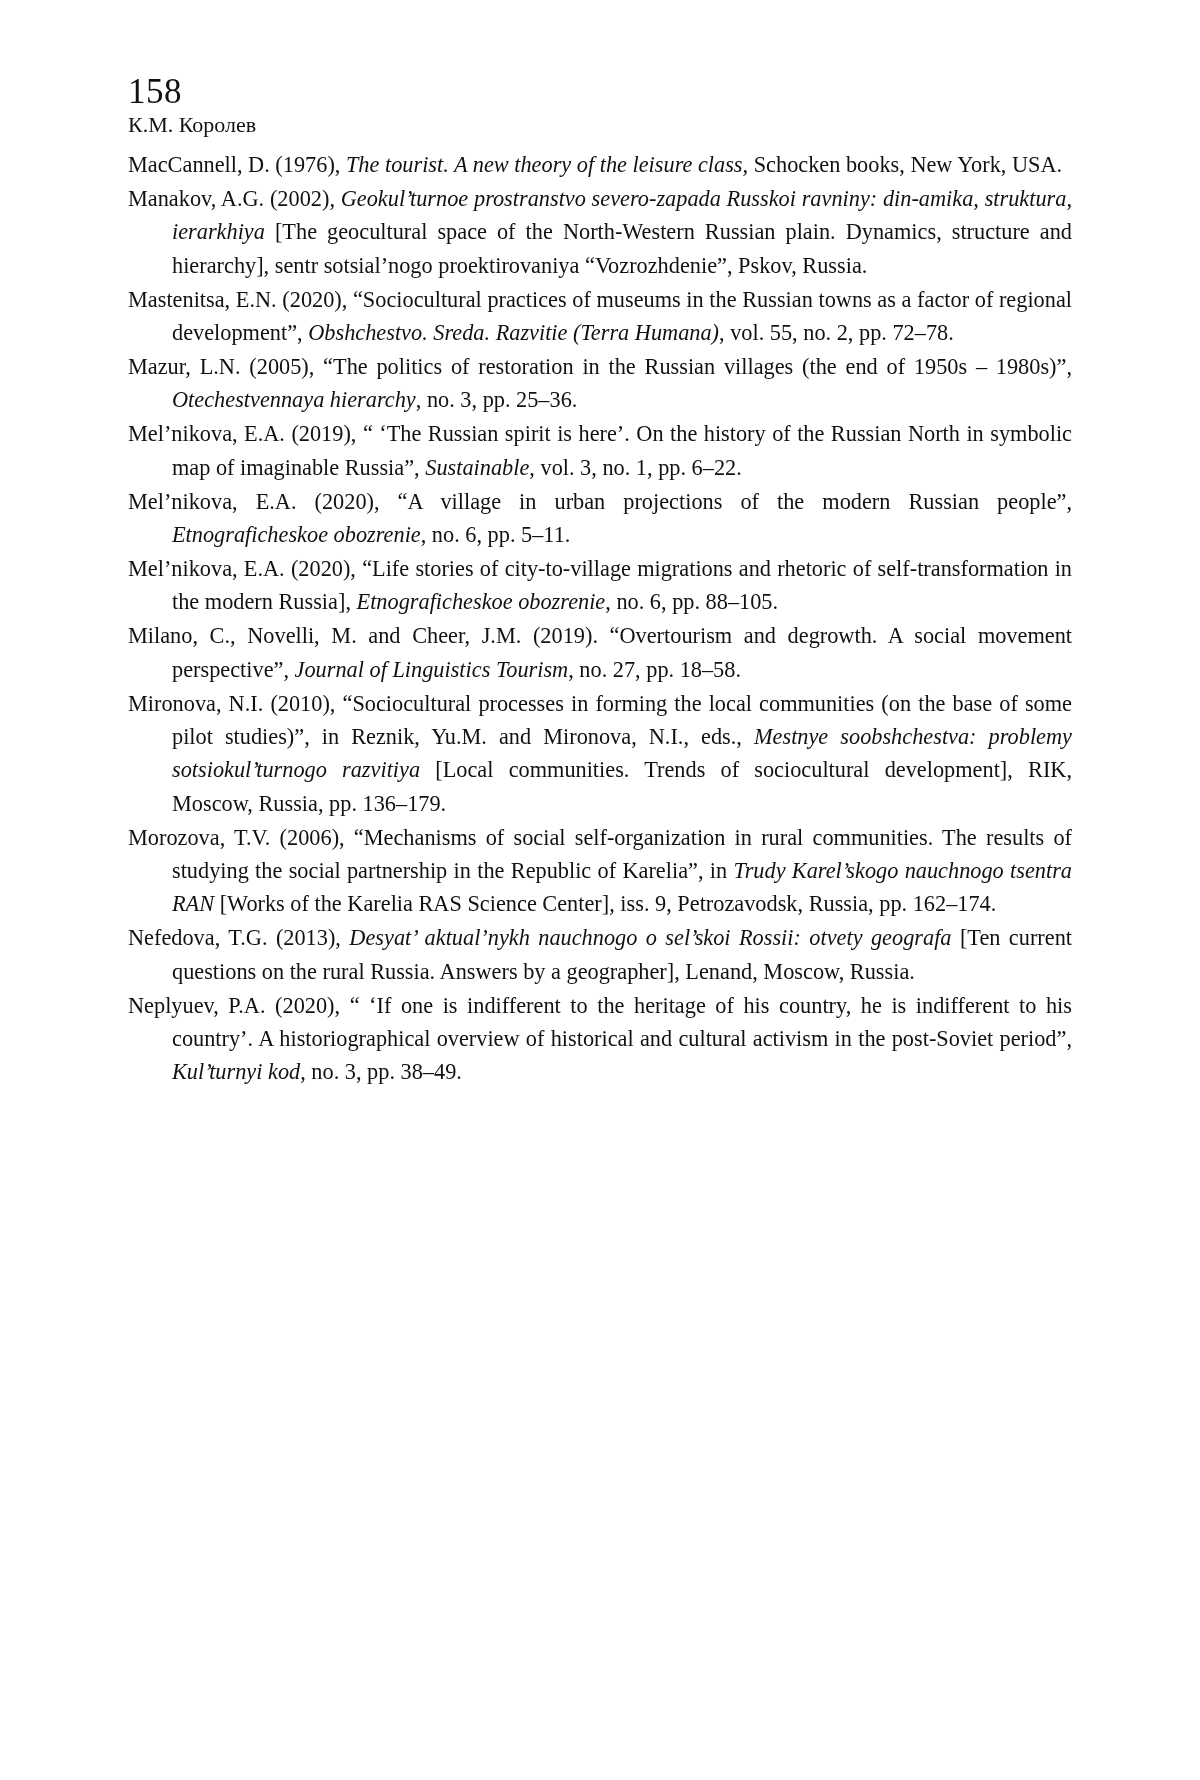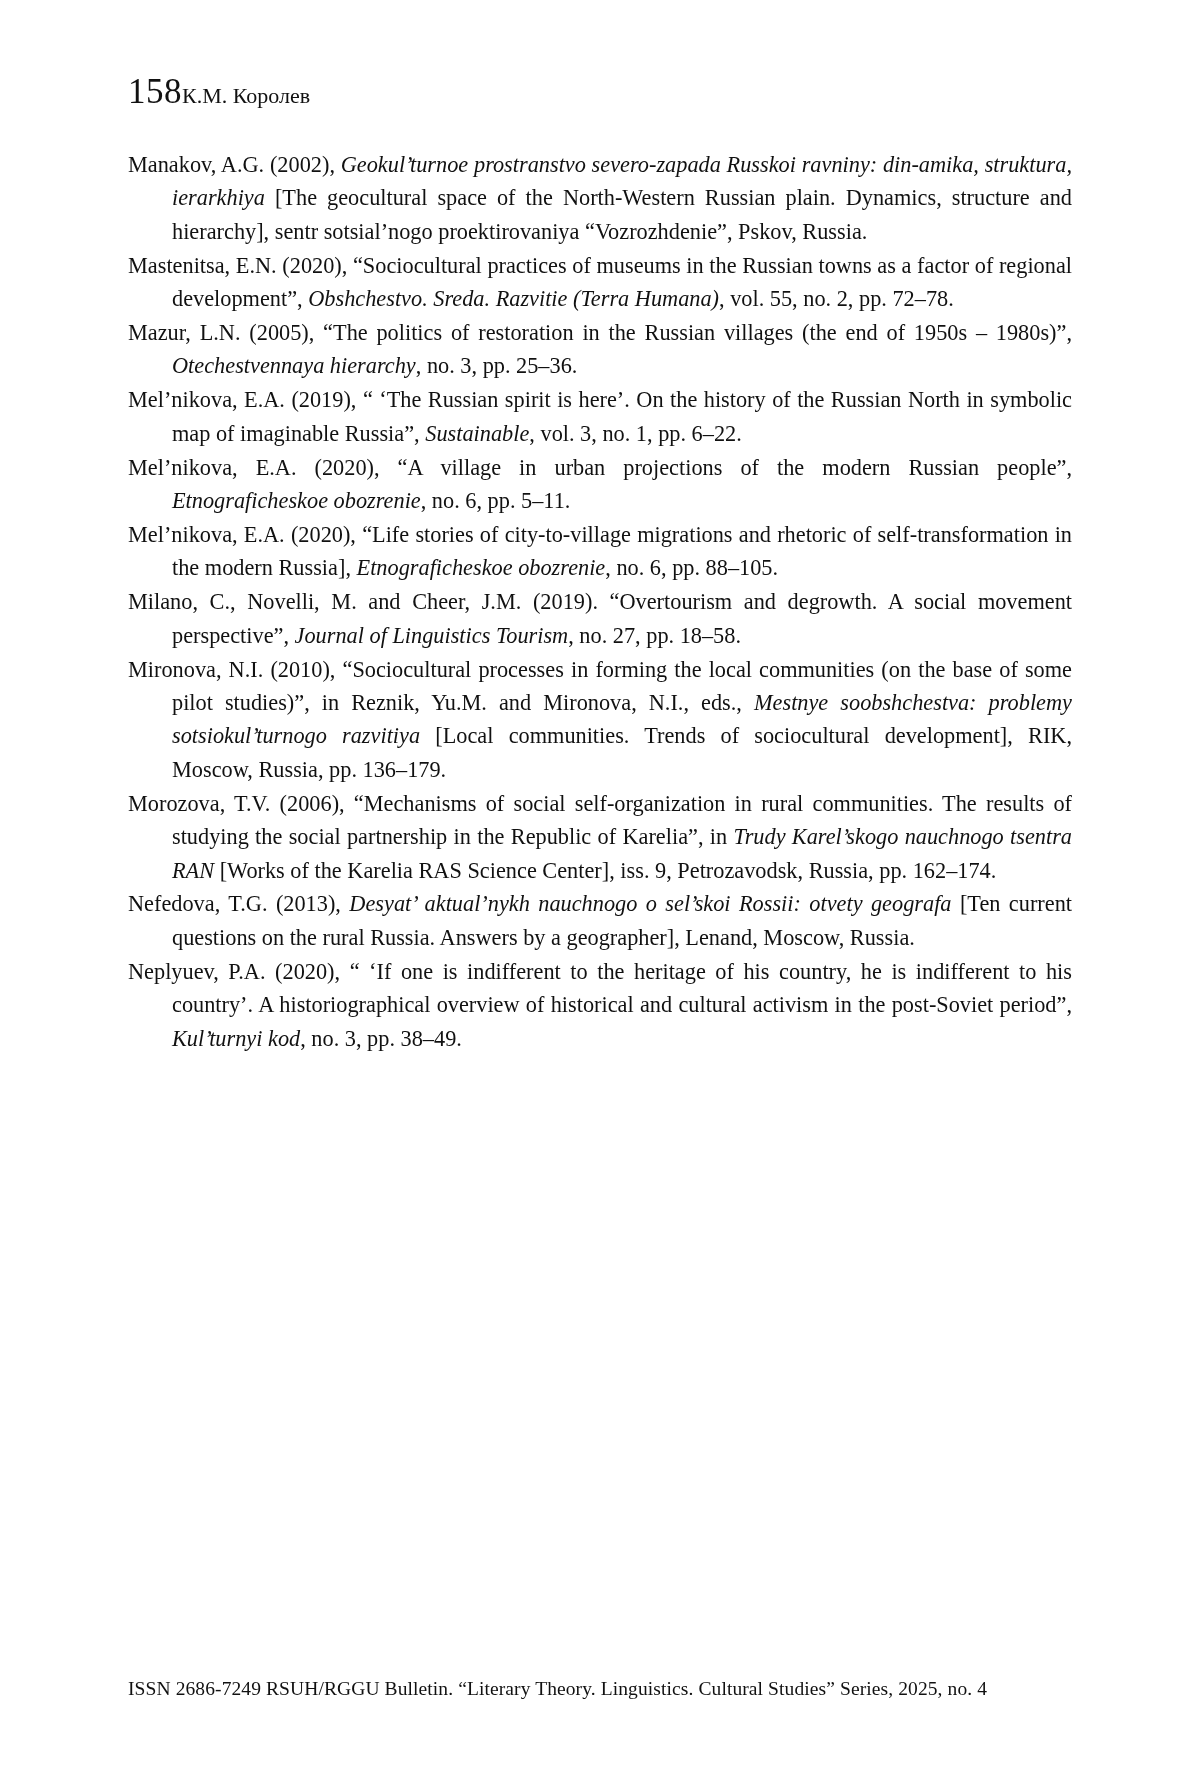--- a/index.html
+++ b/index.html
@@ -23,21 +23,22 @@
     box-sizing: border-box;
     padding: 0;
   }
   .header {
     position: absolute;
     left: 128px;
     top: 72px;
     width: 944px;
     display: flex;
     align-items: baseline;
-    justify-content: flex-start;
+    justify-content: center;
+    flex-direction: column;
   }
   .folio {
     font-size: 35px;
     letter-spacing: 0.5px;
   }
   .running-head {
     font-size: 22px;
   }
   .refs {
     position: absolute;
@@ -72,28 +73,28 @@
 <body>
 
 <div class="page">
 
   <div class="header">
     <div class="folio">158</div>
     <div class="running-head">К.М. Королев</div>
   </div>
 
   <div class="refs">
+      <p class="ref">MacCannell, D. (1976), <i>The tourist. A new theory of the leisure class,</i> Schocken books, New York, USA.</p>
       <p class="ref">Manakov, A.G. (2002), <i>Geokul’turnoe prostranstvo severo-zapada Russkoi ravniny: din-amika, struktura, ierarkhiya</i> [The geocultural space of the North-Western Russian plain. Dynamics, structure and hierarchy], sentr sotsial’nogo proektirovaniya “Vozrozhdenie”, Pskov, Russia.</p>
       <p class="ref">Mastenitsa, E.N. (2020), “Sociocultural practices of museums in the Russian towns as a factor of regional development”, <i>Obshchestvo. Sreda. Razvitie (Terra Humana)</i>, vol. 55, no. 2, pp. 72–78.</p>
       <p class="ref">Mazur, L.N. (2005), “The politics of restoration in the Russian villages (the end of 1950s – 1980s)”, <i>Otechestvennaya hierarchy</i>, no. 3, pp. 25–36.</p>
       <p class="ref">Mel’nikova, E.A. (2019), “ ‘The Russian spirit is here’. On the history of the Russian North in symbolic map of imaginable Russia”, <i>Sustainable</i>, vol. 3, no. 1, pp. 6–22.</p>
       <p class="ref">Mel’nikova, E.A. (2020), “A village in urban projections of the modern Russian people”, <i>Etnograficheskoe obozrenie</i>, no. 6, pp. 5–11.</p>
       <p class="ref">Mel’nikova, E.A. (2020), “Life stories of city-to-village migrations and rhetoric of self-transformation in the modern Russia], <i>Etnograficheskoe obozrenie</i>, no. 6, pp. 88–105.</p>
       <p class="ref">Milano, C., Novelli, M. and Cheer, J.M. (2019). “Overtourism and degrowth. A social movement perspective”, <i>Journal of Linguistics Tourism</i>, no. 27, pp. 18–58.</p>
       <p class="ref">Mironova, N.I. (2010), “Sociocultural processes in forming the local communities (on the base of some pilot studies)”, in Reznik, Yu.M. and Mironova, N.I., eds., <i>Mestnye soobshchestva: problemy sotsiokul’turnogo razvitiya</i> [Local communities. Trends of sociocultural development], RIK, Moscow, Russia, pp. 136–179.</p>
       <p class="ref">Morozova, T.V. (2006), “Mechanisms of social self-organization in rural communities. The results of studying the social partnership in the Republic of Karelia”, in <i>Trudy Karel’skogo nauchnogo tsentra RAN</i> [Works of the Karelia RAS Science Center], iss. 9, Petrozavodsk, Russia, pp. 162–174.</p>
       <p class="ref">Nefedova, T.G. (2013), <i>Desyat’ aktual’nykh nauchnogo o sel’skoi Rossii: otvety geografa</i> [Ten current questions on the rural Russia. Answers by a geographer], Lenand, Moscow, Russia.</p>
       <p class="ref">Neplyuev, P.A. (2020), “ ‘If one is indifferent to the heritage of his country, he is indifferent to his country’. A historiographical overview of historical and cultural activism in the post-Soviet period”, <i>Kul’turnyi kod</i>, no. 3, pp. 38–49.</p>
     </div>
 
-  <div class="footer">ISSN 2686-7249  RSUH/RGGU Bulletin. “Literary Theory. Linguistics. Cultural Studies” Series, 2025, no. 4</div>
 
 </div>
 
 </body></html>

